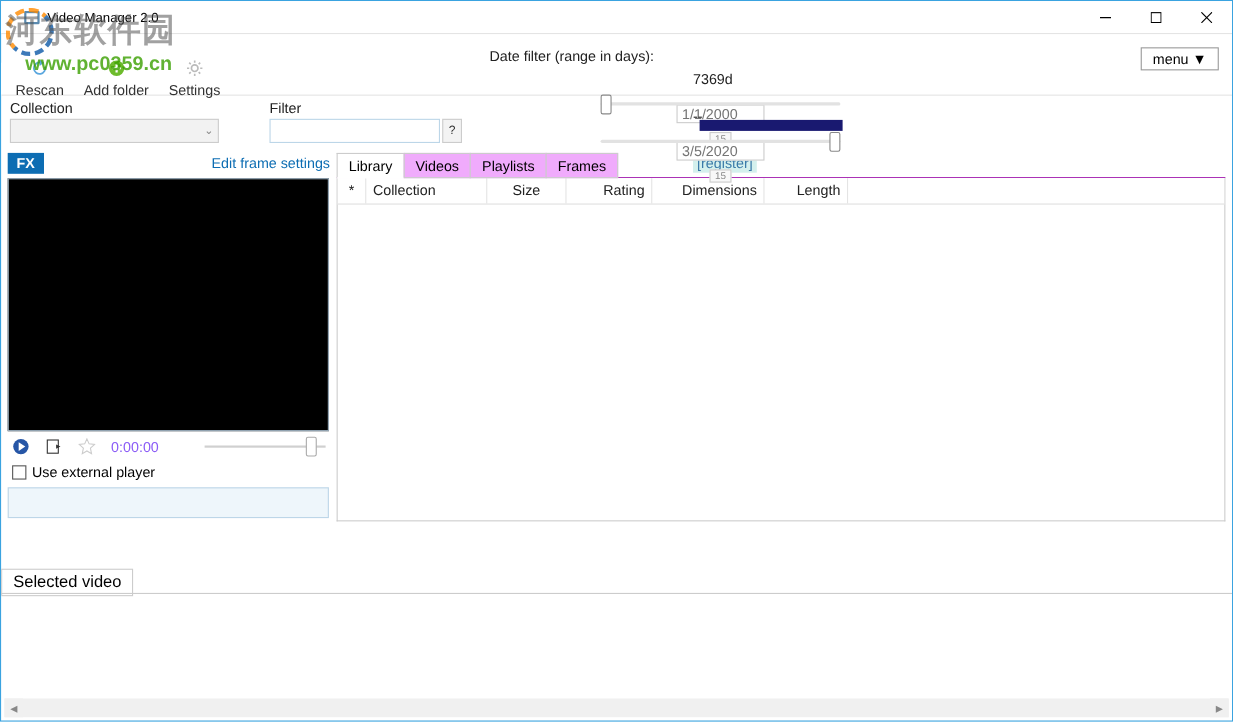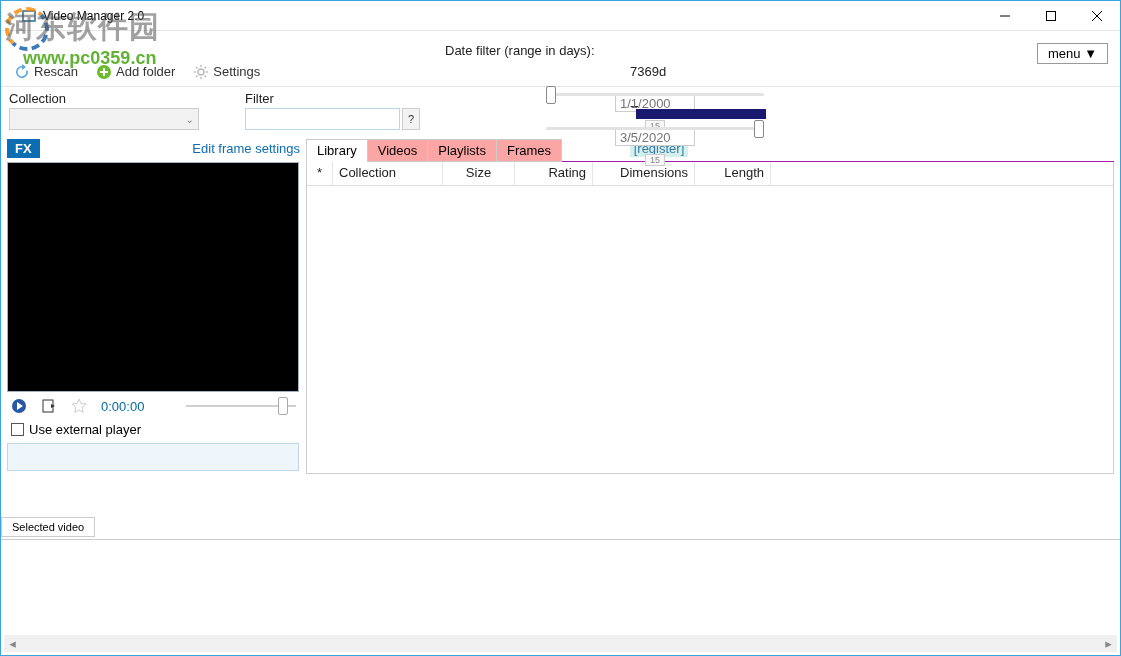--- a/index.html
+++ b/index.html
@@ -9,21 +9,21 @@
   .title-text { flex: 1; color: #000; font-size: 12px; }
   .win-buttons { display: flex; }
   .win-btn { width: 46px; height: 30px; display: flex; align-items: center; justify-content: center; }
 
   .watermark { position: absolute; top: 6px; left: 4px; pointer-events: none; z-index: 10; }
   .wm-big { font-size: 30px; font-weight: 700; color: #555; opacity: 0.55; letter-spacing: 1px; text-align: right; }
   .wm-small { font-size: 18px; font-weight: 700; color: #3aa000; opacity: 0.8; margin-left: 18px; }
   .wm-ring { position: absolute; left: 0; top: 0; width: 44px; height: 44px; border-radius: 50%; border: 4px dashed #ff8a00; border-right-color: #0d5aa8; border-bottom-color: #0d5aa8; opacity: 0.8; }
 
   .toolbar { height: 30px; display: flex; align-items: center; padding: 0 6px; gap: 4px; background: #fff; border-bottom: 1px solid #e4e4e4; margin-top: 26px; }
-  .tool-btn { display: flex; align-items: center; gap: 4px; padding: 2px 6px; border: 1px solid transparent; color: #333; }
+  .tool-btn { display: flex; align-items: center; gap: 4px; padding: 2px 6px; border: 1px solid transparent; color: #333; flex-direction: column; }
   .tool-icon { width: 16px; height: 16px; display: inline-flex; align-items: center; justify-content: center; }
   .ico-rescan { color: #5ba7de; }
   .ico-add { color: #6dbb2c; }
   .ico-gear { color: #bbb; }
 
   .top-row { display: flex; padding: 4px 8px 6px 8px; }
   .col-left { width: 230px; }
   .col-right-f { width: 178px; margin-left: 6px; }
   .field-label { color: #222; font-size: 13px; margin-bottom: 2px; }
   .dd { width: 190px; height: 22px; border: 1px solid #ccc; background: #f2f2f2; display: flex; align-items: center; justify-content: flex-end; padding-right: 4px; color: #888; }
@@ -48,45 +48,45 @@
 
   .mid { display: flex; }
   .preview-col { width: 305px; padding: 0 6px; }
   .fx-row { display: flex; align-items: center; height: 24px; margin-bottom: 2px; }
   .fx-btn { background: #0d6db3; color: #fff; padding: 2px 8px; font-weight: 600; }
   .edit-link { color: #0d6db3; margin-left: auto; font-size: 13px; }
   .video-preview { width: 292px; height: 230px; background: #000; border: 1px solid #a0b4c4; }
   .play-row { display: flex; align-items: center; gap: 14px; padding: 6px 4px; }
   .play-btn { width: 16px; height: 16px; }
   .play-btn svg { width: 16px; height: 16px; }
-  .timecode { font-size: 13px; color: #0369a1; }
+  .timecode { font-size: 13px; color: #8b5cf6; }
   .vol-slider { width: 110px; margin-left: auto; position: relative; height: 16px; }
   .vol-track { position: absolute; top: 7px; left: 0; right: 0; height: 2px; background: #d0d0d0; }
   .vol-thumb { position: absolute; width: 10px; height: 18px; top: -1px; left: 92px; background: #fff; border: 1px solid #aaa; border-radius: 2px; }
   .ext-row { display: flex; align-items: center; gap: 5px; padding: 2px 4px; }
   .chk { width: 13px; height: 13px; border: 1px solid #555; }
   .ext-field { width: 292px; height: 28px; border: 1px solid #bdd6e8; background: #eef6fb; margin-top: 4px; }
 
   .main-col { flex: 1; padding: 0 6px 0 0; }
   .tabstrip { display: flex; border-bottom: 1px solid #a21caf; margin-top: 2px; }
-  .tab { border: 1px solid #ccc; background: #fca5a5; padding: 3px 10px; margin-right: -1px; font-size: 13px; position: relative; top: 1px; }
+  .tab { border: 1px solid #ccc; background: #f0abfc; padding: 3px 10px; margin-right: -1px; font-size: 13px; position: relative; top: 1px; }
   .tab.active { background: #fff; border-bottom-color: #fff; }
   .grid-wrap { border: 1px solid #ccc; border-top: none; height: 312px; background: #fff; }
   .grid-head { display: flex; border-bottom: 1px solid #e0e0e0; height: 24px; background: #fff; }
   .gh { border-right: 1px solid #e4e4e4; padding: 3px 6px; font-size: 13px; color: #222; }
   .gh-star { width: 26px; text-align: center; }
   .gh-file { flex: 1; }
   .gh-coll { width: 110px; }
   .gh-size { width: 72px; text-align: center; }
   .gh-rating { width: 78px; text-align: right; }
   .gh-dim { width: 102px; text-align: right; }
   .gh-len { width: 76px; text-align: right; }
 
   .bottom-tab { position: absolute; left: 0; top: 516px; }
-  .btab { border: 1px solid #ccc; background: #fff; padding: 3px 10px; font-size: 11px; }
+  .btab { border: 1px solid #ccc; background: #fff; padding: 3px 10px; font-size: 15px; }
   .bottom-border { position: absolute; left: 0; right: 0; top: 538px; height: 1px; background: #ccc; }
   
   .hscroll { position: absolute; left: 3px; right: 3px; bottom: 3px; height: 17px; background: #f0f0f0; display: flex; align-items: center; }
   .scroll-arr { width: 17px; height: 17px; display: flex; align-items: center; justify-content: center; background: #f0f0f0; color: #888; }
   .scroll-track { flex: 1; }
 </style>
 </head>
 <body>
 
 <div class="titlebar">

